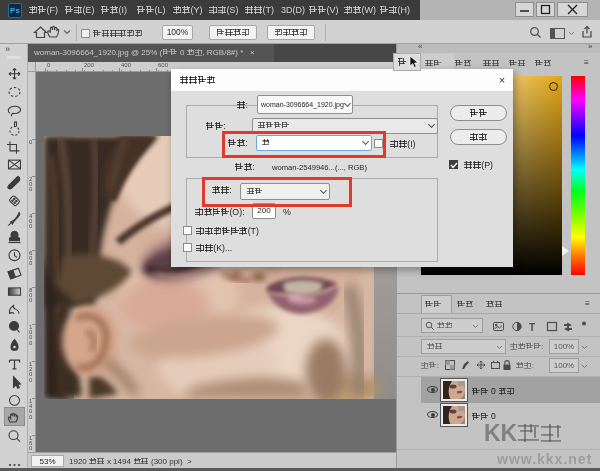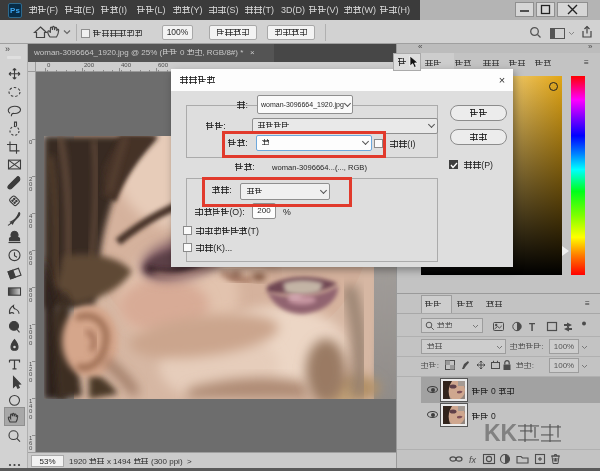--- a/index.html
+++ b/index.html
@@ -479,38 +479,23 @@
         <rect width="22" height="18" fill="#93867e"></rect>
         <ellipse cx="13" cy="9" rx="9" ry="10" fill="#cfa78f"></ellipse>
         <path d="M0,0 L9,0 C6,5 5,9 6,14 L7,18 L0,18 Z" fill="#32241c"></path>
         <ellipse cx="10" cy="5.5" rx="3.5" ry="2" fill="#5f4049"></ellipse>
         <path d="M14,10.5 C16,9.5 18,9.5 19.5,10.5 C19,12.5 15.5,13 14,12 Z" fill="#7c4e58"></path>
         <rect x="15" y="0" width="7" height="5" fill="#a59b94"></rect>
       </svg>
     </div>
 <span class="lname" style="left:472px;top:411px;"><span style="display: inline-block; width: 0.88em; height: 0.82em; margin: 0px 0.05em; vertical-align: -0.06em; background: linear-gradient(currentcolor, currentcolor) 0px 4% / 58% 10% no-repeat, linear-gradient(currentcolor, currentcolor) 0px 38% / 100% 10% no-repeat, linear-gradient(currentcolor, currentcolor) 30% 72% / 70% 10% no-repeat, linear-gradient(currentcolor, currentcolor) 8% 0px / 10% 100% no-repeat, linear-gradient(currentcolor, currentcolor) 60% 20% / 10% 80% no-repeat;"></span><span style="display: inline-block; width: 0.88em; height: 0.82em; margin: 0px 0.05em; vertical-align: -0.06em; background: linear-gradient(currentcolor, currentcolor) 0px 4% / 58% 10% no-repeat, linear-gradient(currentcolor, currentcolor) 0px 38% / 100% 10% no-repeat, linear-gradient(currentcolor, currentcolor) 30% 72% / 70% 10% no-repeat, linear-gradient(currentcolor, currentcolor) 8% 0px / 10% 100% no-repeat, linear-gradient(currentcolor, currentcolor) 60% 20% / 10% 80% no-repeat;"></span> 0</span>
 
-<div class="abs" style="left:449px;top:453px;">
-      <svg width="115" height="12">
-<ellipse cx="4" cy="6" rx="3" ry="2.2" fill="none" stroke="#4c4c4c" stroke-width="1.2"></ellipse>
-        <ellipse cx="10" cy="6" rx="3" ry="2.2" fill="none" stroke="#4c4c4c" stroke-width="1.2"></ellipse>
-<text x="20" y="9.5" font-size="9" font-style="italic" fill="#4c4c4c">fx</text>
-<rect x="34.5" y="1.5" width="11" height="9" fill="none" stroke="#4c4c4c" stroke-width="1.1"></rect>
-        <circle cx="40" cy="6" r="2.6" fill="none" stroke="#4c4c4c" stroke-width="1.1"></circle>
-<circle cx="56" cy="6" r="4.5" fill="none" stroke="#4c4c4c" stroke-width="1.1"></circle>
-        <path d="M56,1.5 A4.5,4.5 0 0 1 56,10.5 Z" fill="#4c4c4c"></path>
-<path d="M68,3.5 L72,3.5 L73.5,5 L79,5 L79,10 L68,10 Z" fill="none" stroke="#4c4c4c" stroke-width="1.1"></path>
-<rect x="86.5" y="1.5" width="9" height="9" fill="none" stroke="#4c4c4c" stroke-width="1.1"></rect>
-        <line x1="91" y1="4" x2="91" y2="8" stroke="#4c4c4c" stroke-width="1.1"></line>
-        <line x1="89" y1="6" x2="93" y2="6" stroke="#4c4c4c" stroke-width="1.1"></line>
-<path d="M103,3 L110,3 L109,10.5 L104,10.5 Z M102,3 L111,3 M105.5,3 L105.5,1.5 L107.5,1.5 L107.5,3 M105,5 L105.3,8.5 M106.5,5 L106.5,8.5 M108,5 L107.7,8.5" fill="none" stroke="#4c4c4c" stroke-width="1"></path>
-      </svg>
-    </div>
 
 <div class="abs" style="left:484px;top:420px;width:112px;font-size:23px;font-weight:bold;color:rgba(85,85,85,0.6);letter-spacing:0px;">KK<span style="display: inline-block; width: 0.88em; height: 0.82em; margin: 0px 0.05em; vertical-align: -0.06em; background: linear-gradient(currentcolor, currentcolor) 0px 10% / 100% 10% no-repeat, linear-gradient(currentcolor, currentcolor) 20% 40% / 60% 10% no-repeat, linear-gradient(currentcolor, currentcolor) 0px 90% / 100% 10% no-repeat, linear-gradient(currentcolor, currentcolor) 30% 0px / 10% 100% no-repeat, linear-gradient(currentcolor, currentcolor) 65% 0px / 10% 48% no-repeat, linear-gradient(currentcolor, currentcolor) 86% 40% / 10% 60% no-repeat;"></span><span style="display: inline-block; width: 0.88em; height: 0.82em; margin: 0px 0.05em; vertical-align: -0.06em; background: linear-gradient(currentcolor, currentcolor) 0px 14% / 100% 10% no-repeat, linear-gradient(currentcolor, currentcolor) 0px 60% / 62% 10% no-repeat, linear-gradient(currentcolor, currentcolor) 0px 94% / 100% 10% no-repeat, linear-gradient(currentcolor, currentcolor) 47% 0px / 10% 100% no-repeat, linear-gradient(currentcolor, currentcolor) 88% 30% / 10% 70% no-repeat;"></span></div>
+<div class="abs" style="left:497px;top:451px;width:100px;font-size:14px;font-weight:bold;color:rgba(110,110,110,0.45);letter-spacing:1px;">www.kkx.net</div>
 
 <div class="abs" id="statusbar"></div>
 <div class="abs" id="zoombox">53%</div>
 <span class="abs" style="left:69px;top:457px;font-size:8px;color:#333;">1920 <span style="display: inline-block; width: 0.88em; height: 0.82em; margin: 0px 0.05em; vertical-align: -0.06em; background: linear-gradient(currentcolor, currentcolor) 0px 10% / 100% 10% no-repeat, linear-gradient(currentcolor, currentcolor) 20% 40% / 60% 10% no-repeat, linear-gradient(currentcolor, currentcolor) 0px 90% / 100% 10% no-repeat, linear-gradient(currentcolor, currentcolor) 30% 0px / 10% 100% no-repeat, linear-gradient(currentcolor, currentcolor) 65% 0px / 10% 48% no-repeat, linear-gradient(currentcolor, currentcolor) 86% 40% / 10% 60% no-repeat;"></span><span style="display: inline-block; width: 0.88em; height: 0.82em; margin: 0px 0.05em; vertical-align: -0.06em; background: linear-gradient(currentcolor, currentcolor) 0px 6% / 100% 10% no-repeat, linear-gradient(currentcolor, currentcolor) 0px 48% / 100% 10% no-repeat, linear-gradient(currentcolor, currentcolor) 0px 92% / 100% 10% no-repeat, linear-gradient(currentcolor, currentcolor) 18% 0px / 10% 100% no-repeat, linear-gradient(currentcolor, currentcolor) 78% 0px / 10% 100% no-repeat;"></span> x 1494 <span style="display: inline-block; width: 0.88em; height: 0.82em; margin: 0px 0.05em; vertical-align: -0.06em; background: linear-gradient(currentcolor, currentcolor) 0px 10% / 100% 10% no-repeat, linear-gradient(currentcolor, currentcolor) 20% 40% / 60% 10% no-repeat, linear-gradient(currentcolor, currentcolor) 0px 90% / 100% 10% no-repeat, linear-gradient(currentcolor, currentcolor) 30% 0px / 10% 100% no-repeat, linear-gradient(currentcolor, currentcolor) 65% 0px / 10% 48% no-repeat, linear-gradient(currentcolor, currentcolor) 86% 40% / 10% 60% no-repeat;"></span><span style="display: inline-block; width: 0.88em; height: 0.82em; margin: 0px 0.05em; vertical-align: -0.06em; background: linear-gradient(currentcolor, currentcolor) 0px 6% / 100% 10% no-repeat, linear-gradient(currentcolor, currentcolor) 0px 48% / 100% 10% no-repeat, linear-gradient(currentcolor, currentcolor) 0px 92% / 100% 10% no-repeat, linear-gradient(currentcolor, currentcolor) 18% 0px / 10% 100% no-repeat, linear-gradient(currentcolor, currentcolor) 78% 0px / 10% 100% no-repeat;"></span> (300 ppi) &nbsp;&gt;</span>
 <div class="abs" id="botstrip"></div>
 
 <div class="abs" id="dialog"></div>
 <div class="abs" id="dtitle"><span style="display: inline-block; width: 0.88em; height: 0.82em; margin: 0px 0.05em; vertical-align: -0.06em; background: linear-gradient(currentcolor, currentcolor) 0px 6% / 100% 10% no-repeat, linear-gradient(currentcolor, currentcolor) 0px 48% / 100% 10% no-repeat, linear-gradient(currentcolor, currentcolor) 0px 92% / 100% 10% no-repeat, linear-gradient(currentcolor, currentcolor) 18% 0px / 10% 100% no-repeat, linear-gradient(currentcolor, currentcolor) 78% 0px / 10% 100% no-repeat;"></span><span style="display: inline-block; width: 0.88em; height: 0.82em; margin: 0px 0.05em; vertical-align: -0.06em; background: linear-gradient(currentcolor, currentcolor) 0px 6% / 100% 10% no-repeat, linear-gradient(currentcolor, currentcolor) 0px 48% / 100% 10% no-repeat, linear-gradient(currentcolor, currentcolor) 0px 92% / 100% 10% no-repeat, linear-gradient(currentcolor, currentcolor) 18% 0px / 10% 100% no-repeat, linear-gradient(currentcolor, currentcolor) 78% 0px / 10% 100% no-repeat;"></span><span style="display: inline-block; width: 0.88em; height: 0.82em; margin: 0px 0.05em; vertical-align: -0.06em; background: linear-gradient(currentcolor, currentcolor) 0px 4% / 58% 10% no-repeat, linear-gradient(currentcolor, currentcolor) 0px 38% / 100% 10% no-repeat, linear-gradient(currentcolor, currentcolor) 30% 72% / 70% 10% no-repeat, linear-gradient(currentcolor, currentcolor) 8% 0px / 10% 100% no-repeat, linear-gradient(currentcolor, currentcolor) 60% 20% / 10% 80% no-repeat;"></span><span style="display: inline-block; width: 0.88em; height: 0.82em; margin: 0px 0.05em; vertical-align: -0.06em; background: linear-gradient(currentcolor, currentcolor) 0px 10% / 100% 10% no-repeat, linear-gradient(currentcolor, currentcolor) 20% 40% / 60% 10% no-repeat, linear-gradient(currentcolor, currentcolor) 0px 90% / 100% 10% no-repeat, linear-gradient(currentcolor, currentcolor) 30% 0px / 10% 100% no-repeat, linear-gradient(currentcolor, currentcolor) 65% 0px / 10% 48% no-repeat, linear-gradient(currentcolor, currentcolor) 86% 40% / 10% 60% no-repeat;"></span></div>
 <div class="abs" id="dclose">×</div>
 <div class="gbox" style="left:186px;top:105px;width:252px;height:53px;"></div>
@@ -524,21 +509,21 @@
 <div class="ddrop" style="left:252px;top:118px;width:186px;height:16px;line-height:14px;background:#e9e9e9;"><span style="margin-left:5px"><span style="display: inline-block; width: 0.88em; height: 0.82em; margin: 0px 0.05em; vertical-align: -0.06em; background: linear-gradient(currentcolor, currentcolor) 0px 6% / 100% 10% no-repeat, linear-gradient(currentcolor, currentcolor) 0px 48% / 100% 10% no-repeat, linear-gradient(currentcolor, currentcolor) 0px 92% / 100% 10% no-repeat, linear-gradient(currentcolor, currentcolor) 18% 0px / 10% 100% no-repeat, linear-gradient(currentcolor, currentcolor) 78% 0px / 10% 100% no-repeat;"></span><span style="display: inline-block; width: 0.88em; height: 0.82em; margin: 0px 0.05em; vertical-align: -0.06em; background: linear-gradient(currentcolor, currentcolor) 0px 4% / 58% 10% no-repeat, linear-gradient(currentcolor, currentcolor) 0px 38% / 100% 10% no-repeat, linear-gradient(currentcolor, currentcolor) 30% 72% / 70% 10% no-repeat, linear-gradient(currentcolor, currentcolor) 8% 0px / 10% 100% no-repeat, linear-gradient(currentcolor, currentcolor) 60% 20% / 10% 80% no-repeat;"></span><span style="display: inline-block; width: 0.88em; height: 0.82em; margin: 0px 0.05em; vertical-align: -0.06em; background: linear-gradient(currentcolor, currentcolor) 0px 4% / 58% 10% no-repeat, linear-gradient(currentcolor, currentcolor) 0px 38% / 100% 10% no-repeat, linear-gradient(currentcolor, currentcolor) 30% 72% / 70% 10% no-repeat, linear-gradient(currentcolor, currentcolor) 8% 0px / 10% 100% no-repeat, linear-gradient(currentcolor, currentcolor) 60% 20% / 10% 80% no-repeat;"></span><span style="display: inline-block; width: 0.88em; height: 0.82em; margin: 0px 0.05em; vertical-align: -0.06em; background: linear-gradient(currentcolor, currentcolor) 0px 4% / 58% 10% no-repeat, linear-gradient(currentcolor, currentcolor) 0px 38% / 100% 10% no-repeat, linear-gradient(currentcolor, currentcolor) 30% 72% / 70% 10% no-repeat, linear-gradient(currentcolor, currentcolor) 8% 0px / 10% 100% no-repeat, linear-gradient(currentcolor, currentcolor) 60% 20% / 10% 80% no-repeat;"></span></span></div>
 <div class="darrow" style="left:429px;top:122px;"></div>
 
 <span class="dlabel" style="left:228px;top:138px;"><span style="display: inline-block; width: 0.88em; height: 0.82em; margin: 0px 0.05em; vertical-align: -0.06em; background: linear-gradient(currentcolor, currentcolor) 0px 4% / 58% 10% no-repeat, linear-gradient(currentcolor, currentcolor) 0px 38% / 100% 10% no-repeat, linear-gradient(currentcolor, currentcolor) 30% 72% / 70% 10% no-repeat, linear-gradient(currentcolor, currentcolor) 8% 0px / 10% 100% no-repeat, linear-gradient(currentcolor, currentcolor) 60% 20% / 10% 80% no-repeat;"></span><span style="display: inline-block; width: 0.88em; height: 0.82em; margin: 0px 0.05em; vertical-align: -0.06em; background: linear-gradient(currentcolor, currentcolor) 0px 10% / 100% 10% no-repeat, linear-gradient(currentcolor, currentcolor) 20% 40% / 60% 10% no-repeat, linear-gradient(currentcolor, currentcolor) 0px 90% / 100% 10% no-repeat, linear-gradient(currentcolor, currentcolor) 30% 0px / 10% 100% no-repeat, linear-gradient(currentcolor, currentcolor) 65% 0px / 10% 48% no-repeat, linear-gradient(currentcolor, currentcolor) 86% 40% / 10% 60% no-repeat;"></span>:</span>
 <div class="ddrop" style="left:256px;top:135px;width:116px;height:16px;line-height:14px;background:#fdfdfd;border:1px solid #6da8dc;"><span style="margin-left:5px"><span style="display: inline-block; width: 0.88em; height: 0.82em; margin: 0px 0.05em; vertical-align: -0.06em; background: linear-gradient(currentcolor, currentcolor) 0px 10% / 100% 10% no-repeat, linear-gradient(currentcolor, currentcolor) 20% 40% / 60% 10% no-repeat, linear-gradient(currentcolor, currentcolor) 0px 90% / 100% 10% no-repeat, linear-gradient(currentcolor, currentcolor) 30% 0px / 10% 100% no-repeat, linear-gradient(currentcolor, currentcolor) 65% 0px / 10% 48% no-repeat, linear-gradient(currentcolor, currentcolor) 86% 40% / 10% 60% no-repeat;"></span></span></div>
 <div class="darrow" style="left:363px;top:139px;"></div>
 <div class="dcheck" style="left:374px;top:139px;"></div>
 <span class="dlabel" style="left:390px;top:139px;"><span style="display: inline-block; width: 0.88em; height: 0.82em; margin: 0px 0.05em; vertical-align: -0.06em; background: linear-gradient(currentcolor, currentcolor) 0px 14% / 100% 10% no-repeat, linear-gradient(currentcolor, currentcolor) 0px 60% / 62% 10% no-repeat, linear-gradient(currentcolor, currentcolor) 0px 94% / 100% 10% no-repeat, linear-gradient(currentcolor, currentcolor) 47% 0px / 10% 100% no-repeat, linear-gradient(currentcolor, currentcolor) 88% 30% / 10% 70% no-repeat;"></span><span style="display: inline-block; width: 0.88em; height: 0.82em; margin: 0px 0.05em; vertical-align: -0.06em; background: linear-gradient(currentcolor, currentcolor) 0px 6% / 100% 10% no-repeat, linear-gradient(currentcolor, currentcolor) 0px 48% / 100% 10% no-repeat, linear-gradient(currentcolor, currentcolor) 0px 92% / 100% 10% no-repeat, linear-gradient(currentcolor, currentcolor) 18% 0px / 10% 100% no-repeat, linear-gradient(currentcolor, currentcolor) 78% 0px / 10% 100% no-repeat;"></span>(I)</span>
 
 <span class="dlabel" style="left:235px;top:162px;"><span style="display: inline-block; width: 0.88em; height: 0.82em; margin: 0px 0.05em; vertical-align: -0.06em; background: linear-gradient(currentcolor, currentcolor) 0px 4% / 58% 10% no-repeat, linear-gradient(currentcolor, currentcolor) 0px 38% / 100% 10% no-repeat, linear-gradient(currentcolor, currentcolor) 30% 72% / 70% 10% no-repeat, linear-gradient(currentcolor, currentcolor) 8% 0px / 10% 100% no-repeat, linear-gradient(currentcolor, currentcolor) 60% 20% / 10% 80% no-repeat;"></span><span style="display: inline-block; width: 0.88em; height: 0.82em; margin: 0px 0.05em; vertical-align: -0.06em; background: linear-gradient(currentcolor, currentcolor) 0px 10% / 100% 10% no-repeat, linear-gradient(currentcolor, currentcolor) 20% 40% / 60% 10% no-repeat, linear-gradient(currentcolor, currentcolor) 0px 90% / 100% 10% no-repeat, linear-gradient(currentcolor, currentcolor) 30% 0px / 10% 100% no-repeat, linear-gradient(currentcolor, currentcolor) 65% 0px / 10% 48% no-repeat, linear-gradient(currentcolor, currentcolor) 86% 40% / 10% 60% no-repeat;"></span>:</span>
-<span class="dlabel" style="left:272px;top:163px;font-size:7.6px;">woman-3096664...(..., RGB)</span>
+<span class="dlabel" style="left:272px;top:163px;font-size:7.6px;">woman-2549946...(..., RGB)</span>
 
 <span class="dlabel" style="left:212px;top:185px;"><span style="display: inline-block; width: 0.88em; height: 0.82em; margin: 0px 0.05em; vertical-align: -0.06em; background: linear-gradient(currentcolor, currentcolor) 0px 10% / 100% 10% no-repeat, linear-gradient(currentcolor, currentcolor) 20% 40% / 60% 10% no-repeat, linear-gradient(currentcolor, currentcolor) 0px 90% / 100% 10% no-repeat, linear-gradient(currentcolor, currentcolor) 30% 0px / 10% 100% no-repeat, linear-gradient(currentcolor, currentcolor) 65% 0px / 10% 48% no-repeat, linear-gradient(currentcolor, currentcolor) 86% 40% / 10% 60% no-repeat;"></span><span style="display: inline-block; width: 0.88em; height: 0.82em; margin: 0px 0.05em; vertical-align: -0.06em; background: linear-gradient(currentcolor, currentcolor) 0px 6% / 100% 10% no-repeat, linear-gradient(currentcolor, currentcolor) 0px 48% / 100% 10% no-repeat, linear-gradient(currentcolor, currentcolor) 0px 92% / 100% 10% no-repeat, linear-gradient(currentcolor, currentcolor) 18% 0px / 10% 100% no-repeat, linear-gradient(currentcolor, currentcolor) 78% 0px / 10% 100% no-repeat;"></span>:</span>
 <div class="ddrop" style="left:240px;top:183px;width:90px;height:17px;line-height:15px;background:#f0f0f0;"><span style="margin-left:6px"><span style="display: inline-block; width: 0.88em; height: 0.82em; margin: 0px 0.05em; vertical-align: -0.06em; background: linear-gradient(currentcolor, currentcolor) 0px 6% / 100% 10% no-repeat, linear-gradient(currentcolor, currentcolor) 0px 48% / 100% 10% no-repeat, linear-gradient(currentcolor, currentcolor) 0px 92% / 100% 10% no-repeat, linear-gradient(currentcolor, currentcolor) 18% 0px / 10% 100% no-repeat, linear-gradient(currentcolor, currentcolor) 78% 0px / 10% 100% no-repeat;"></span><span style="display: inline-block; width: 0.88em; height: 0.82em; margin: 0px 0.05em; vertical-align: -0.06em; background: linear-gradient(currentcolor, currentcolor) 0px 4% / 58% 10% no-repeat, linear-gradient(currentcolor, currentcolor) 0px 38% / 100% 10% no-repeat, linear-gradient(currentcolor, currentcolor) 30% 72% / 70% 10% no-repeat, linear-gradient(currentcolor, currentcolor) 8% 0px / 10% 100% no-repeat, linear-gradient(currentcolor, currentcolor) 60% 20% / 10% 80% no-repeat;"></span></span></div>
 <div class="darrow" style="left:321px;top:188px;"></div>
 
 <span class="dlabel" style="left:195px;top:207px;"><span style="display: inline-block; width: 0.88em; height: 0.82em; margin: 0px 0.05em; vertical-align: -0.06em; background: linear-gradient(currentcolor, currentcolor) 0px 14% / 100% 10% no-repeat, linear-gradient(currentcolor, currentcolor) 0px 60% / 62% 10% no-repeat, linear-gradient(currentcolor, currentcolor) 0px 94% / 100% 10% no-repeat, linear-gradient(currentcolor, currentcolor) 47% 0px / 10% 100% no-repeat, linear-gradient(currentcolor, currentcolor) 88% 30% / 10% 70% no-repeat;"></span><span style="display: inline-block; width: 0.88em; height: 0.82em; margin: 0px 0.05em; vertical-align: -0.06em; background: linear-gradient(currentcolor, currentcolor) 0px 10% / 100% 10% no-repeat, linear-gradient(currentcolor, currentcolor) 20% 40% / 60% 10% no-repeat, linear-gradient(currentcolor, currentcolor) 0px 90% / 100% 10% no-repeat, linear-gradient(currentcolor, currentcolor) 30% 0px / 10% 100% no-repeat, linear-gradient(currentcolor, currentcolor) 65% 0px / 10% 48% no-repeat, linear-gradient(currentcolor, currentcolor) 86% 40% / 10% 60% no-repeat;"></span><span style="display: inline-block; width: 0.88em; height: 0.82em; margin: 0px 0.05em; vertical-align: -0.06em; background: linear-gradient(currentcolor, currentcolor) 0px 4% / 58% 10% no-repeat, linear-gradient(currentcolor, currentcolor) 0px 38% / 100% 10% no-repeat, linear-gradient(currentcolor, currentcolor) 30% 72% / 70% 10% no-repeat, linear-gradient(currentcolor, currentcolor) 8% 0px / 10% 100% no-repeat, linear-gradient(currentcolor, currentcolor) 60% 20% / 10% 80% no-repeat;"></span><span style="display: inline-block; width: 0.88em; height: 0.82em; margin: 0px 0.05em; vertical-align: -0.06em; background: linear-gradient(currentcolor, currentcolor) 0px 4% / 58% 10% no-repeat, linear-gradient(currentcolor, currentcolor) 0px 38% / 100% 10% no-repeat, linear-gradient(currentcolor, currentcolor) 30% 72% / 70% 10% no-repeat, linear-gradient(currentcolor, currentcolor) 8% 0px / 10% 100% no-repeat, linear-gradient(currentcolor, currentcolor) 60% 20% / 10% 80% no-repeat;"></span>(O):</span>
 <div class="ddrop" style="left:252px;top:203px;width:24px;height:16px;line-height:14px;background:#fdfdfd;text-align:center;">200</div>
 <span class="dlabel" style="left:283px;top:207px;">%</span>
 
 <div class="dcheck" style="left:183px;top:226px;"></div>

